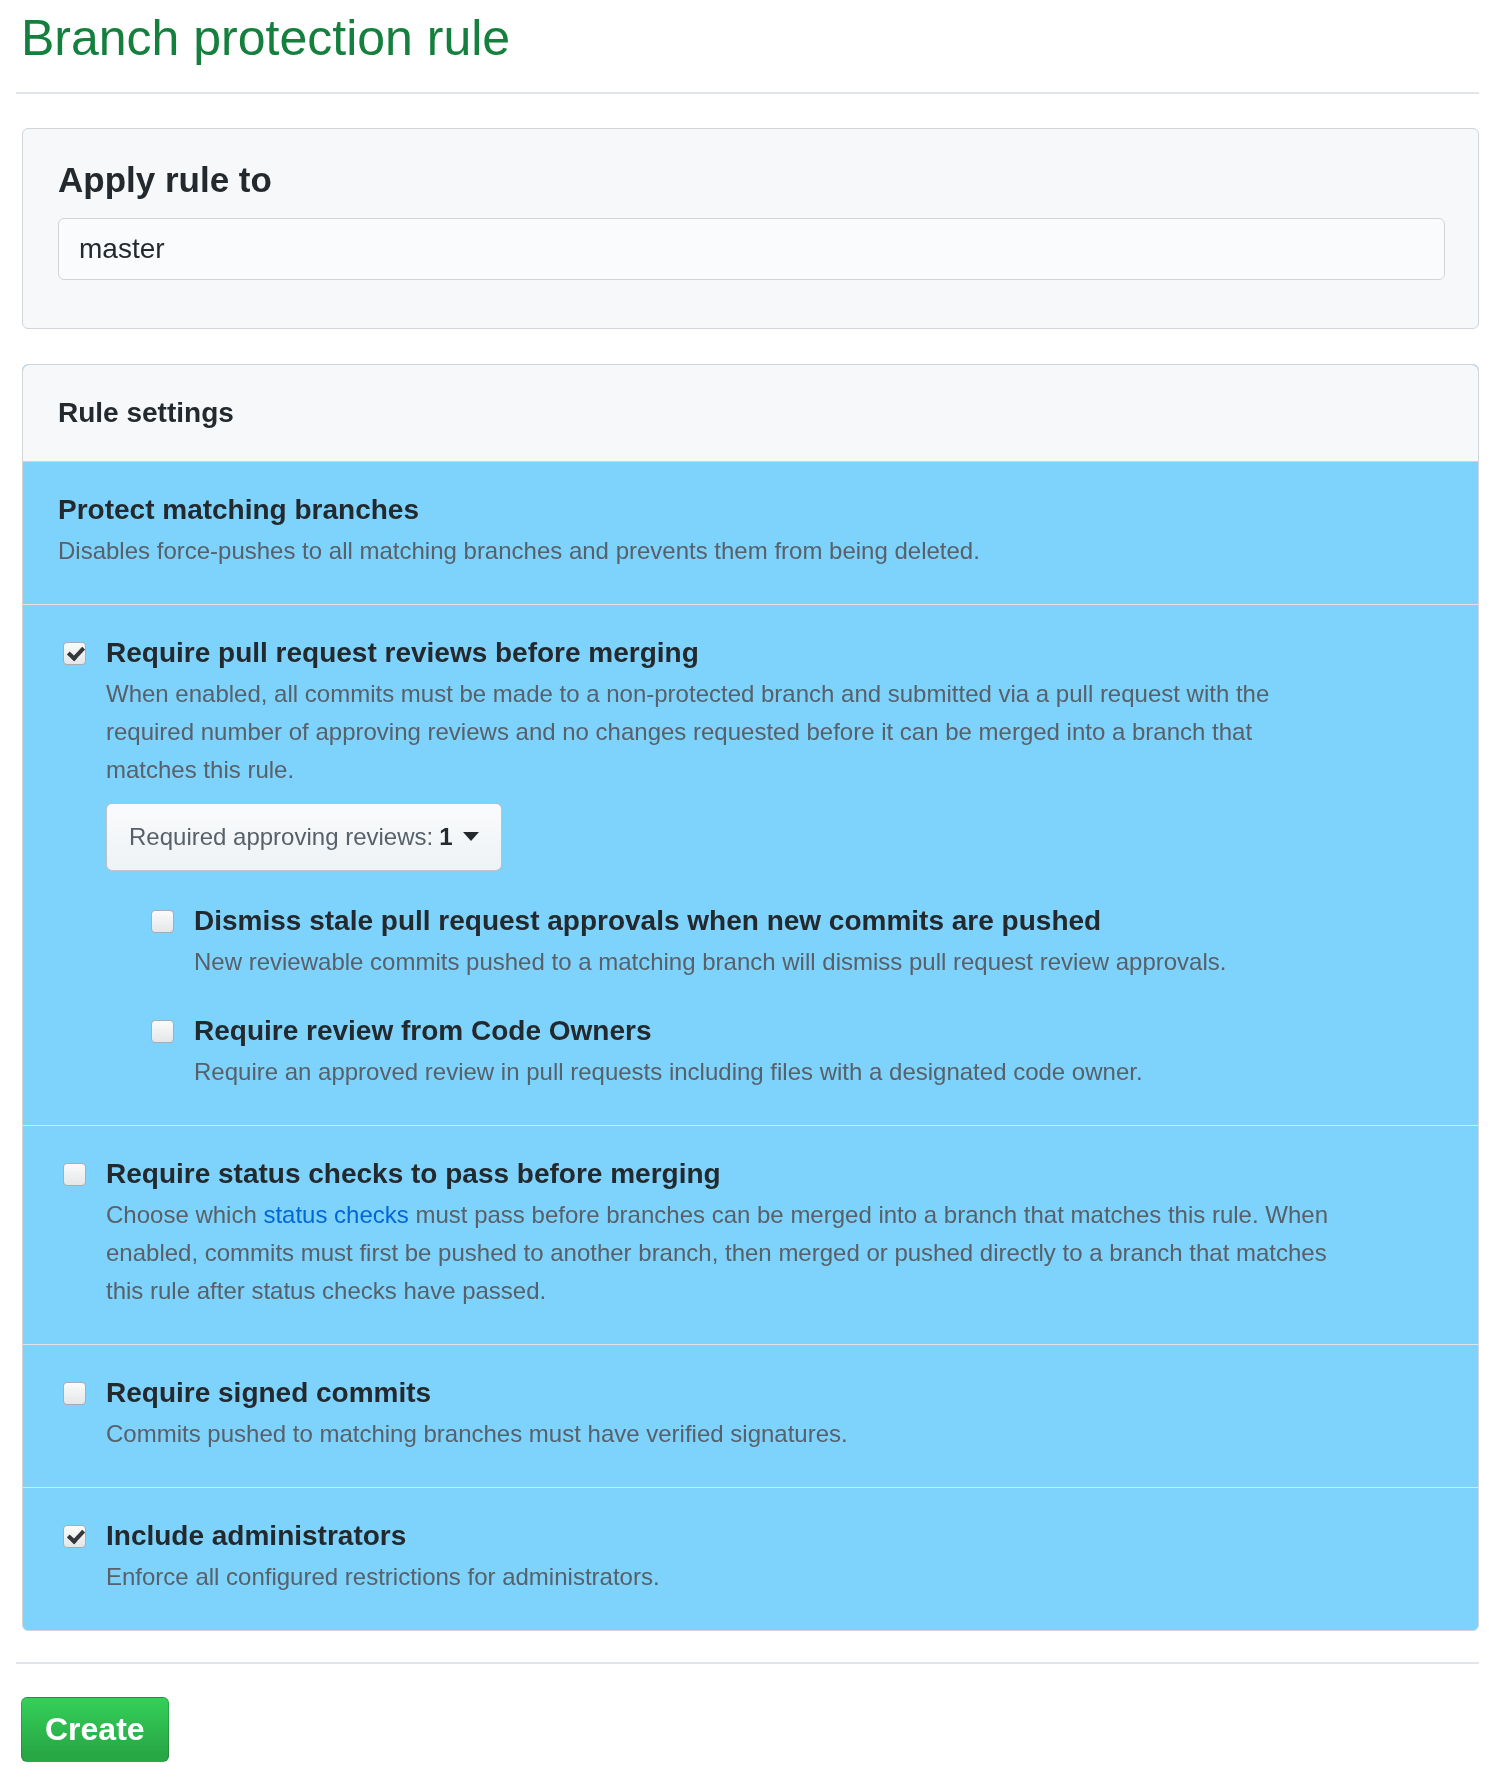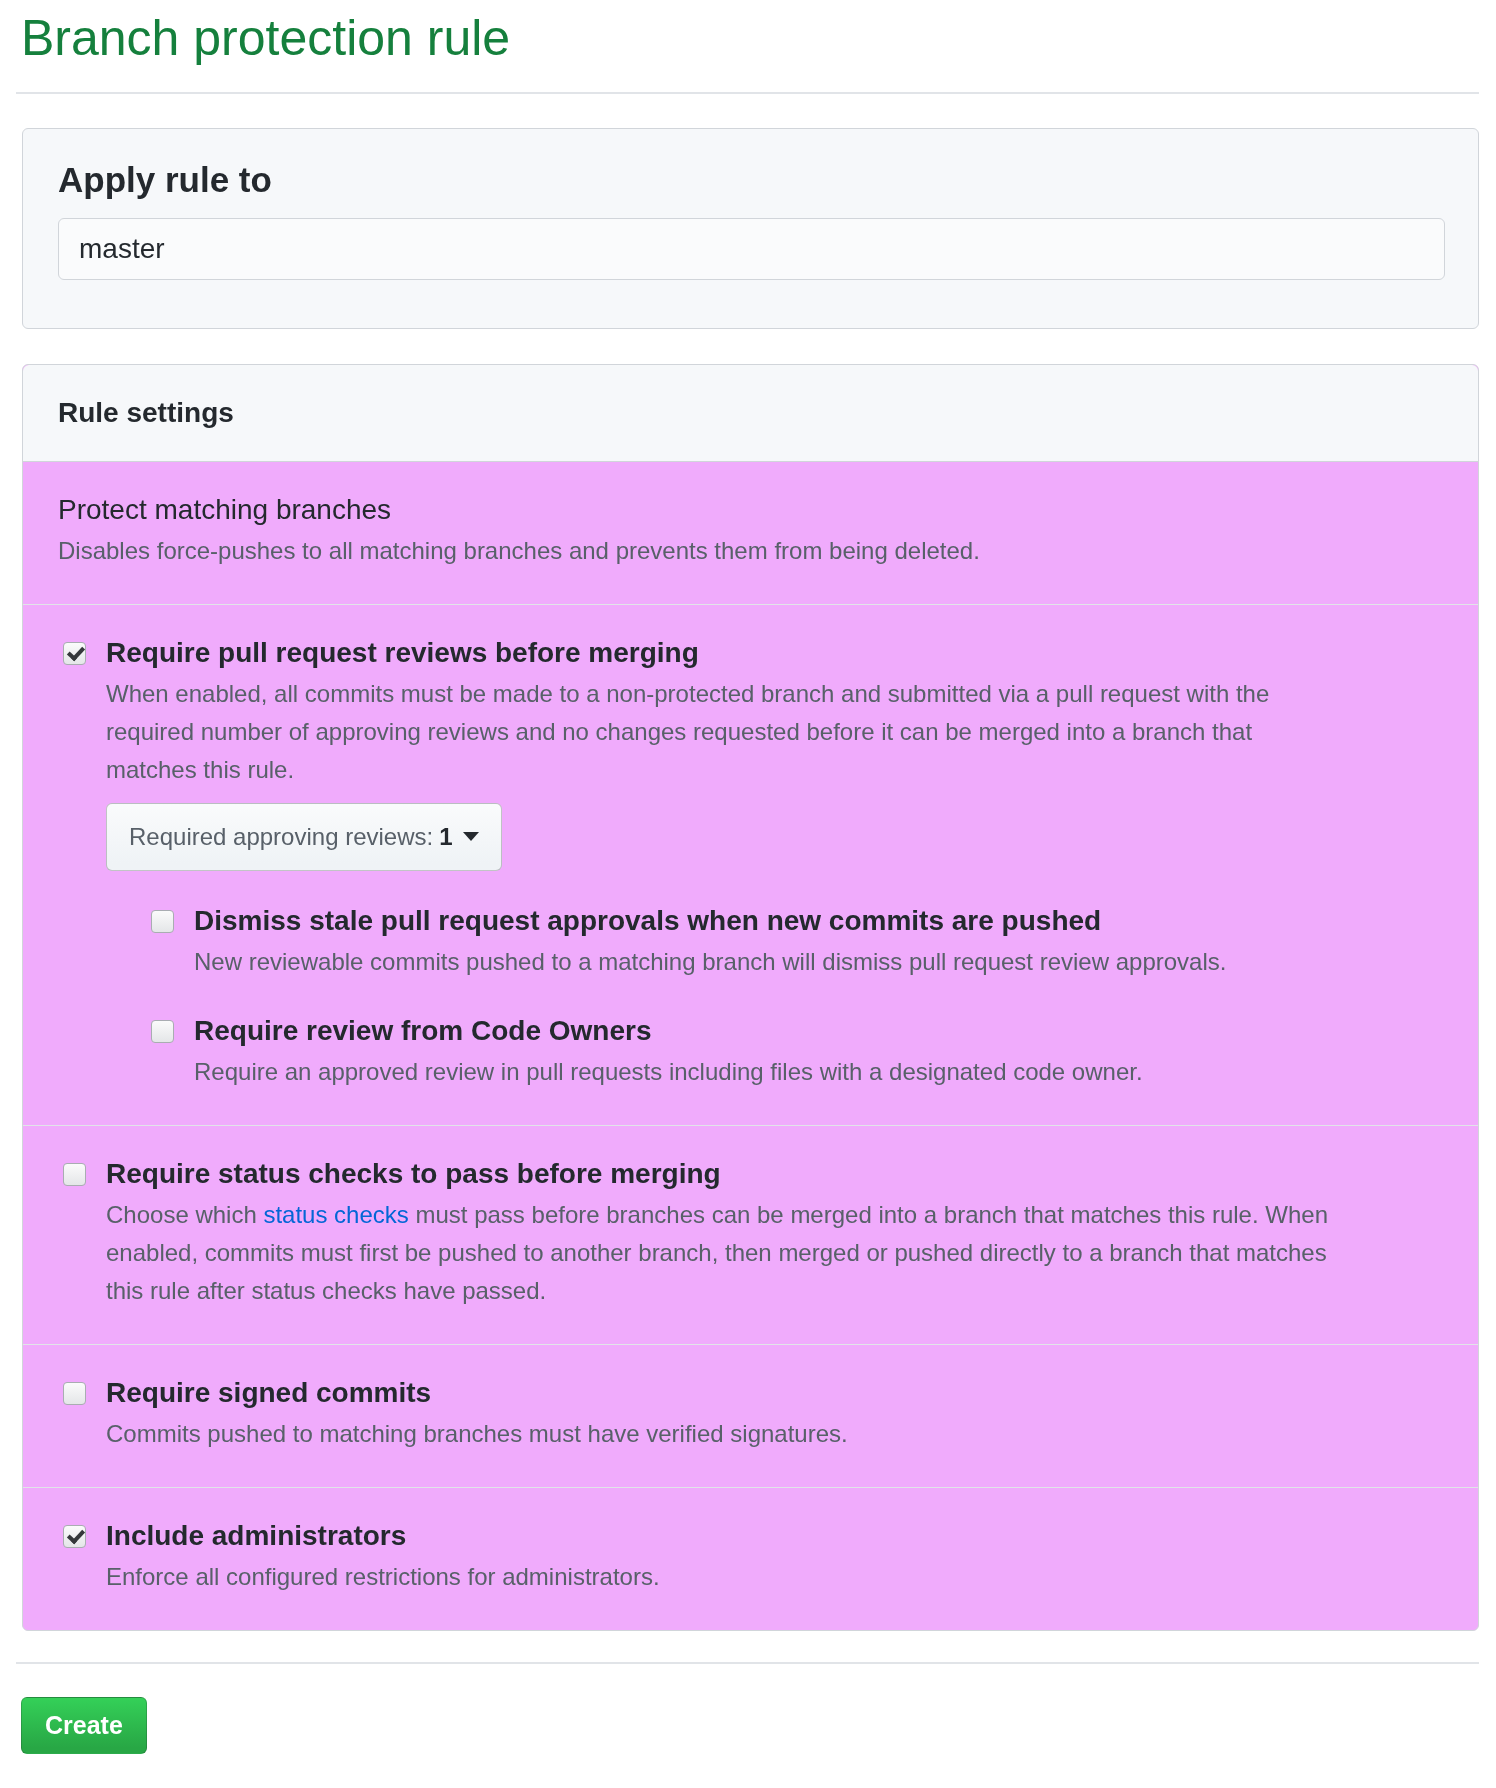--- a/index.html
+++ b/index.html
@@ -42,37 +42,37 @@
     width: 100%;
     font-family: Liberation Sans, sans-serif;
     font-size: 28px;
     color: #24292e;
     padding: 14px 20px;
     background: #fafbfc;
     border: 1px solid #d1d5da;
     border-radius: 6px;
     outline: none;
   }
-  .settings-box { margin-top: 35px; background: #f0abfc; }
+  .settings-box { margin-top: 35px; background: #7dd3fc; }
   .box-header {
     background: #f6f8fa;
     border-bottom: 1px solid #d1d5da;
     border-radius: 6px 6px 0 0;
     padding: 32px 35px;
     font-size: 28px;
     font-weight: 700;
   }
   .section {
     padding: 32px 35px 34px 35px;
     border-bottom: 1px solid #e1e4e8;
   }
   .section:last-child { border-bottom: none; border-radius: 0 0 6px 6px; }
   .section-heading {
     font-size: 28px;
-    font-weight: 400;
+    font-weight: 700;
     margin: 0;
     color: #24292e;
   }
   .desc {
     font-size: 24px;
     line-height: 38px;
     color: #586069;
     margin: 6px 0 0 0;
   }
   .desc-line { white-space: nowrap; }
@@ -138,21 +138,21 @@
   .bottom-divider {
     border: 0;
     border-top: 2px solid #e1e4e8;
     margin: 31px 17px 0 16px;
   }
   .create-btn {
     display: inline-block;
     margin: 33px 0 20px 21px;
     padding: 13px 23px;
     font-family: "Liberation Sans", "DejaVu Sans", sans-serif;
-    font-size: 25px;
+    font-size: 32px;
     font-weight: 700;
     color: #ffffff;
     background: linear-gradient(-180deg, #34d058, #28a745 90%);
     border: 1px solid rgba(27, 31, 35, 0.2);
     border-radius: 6px;
     cursor: pointer;
   }
 </style>
 </head>
 <body>

